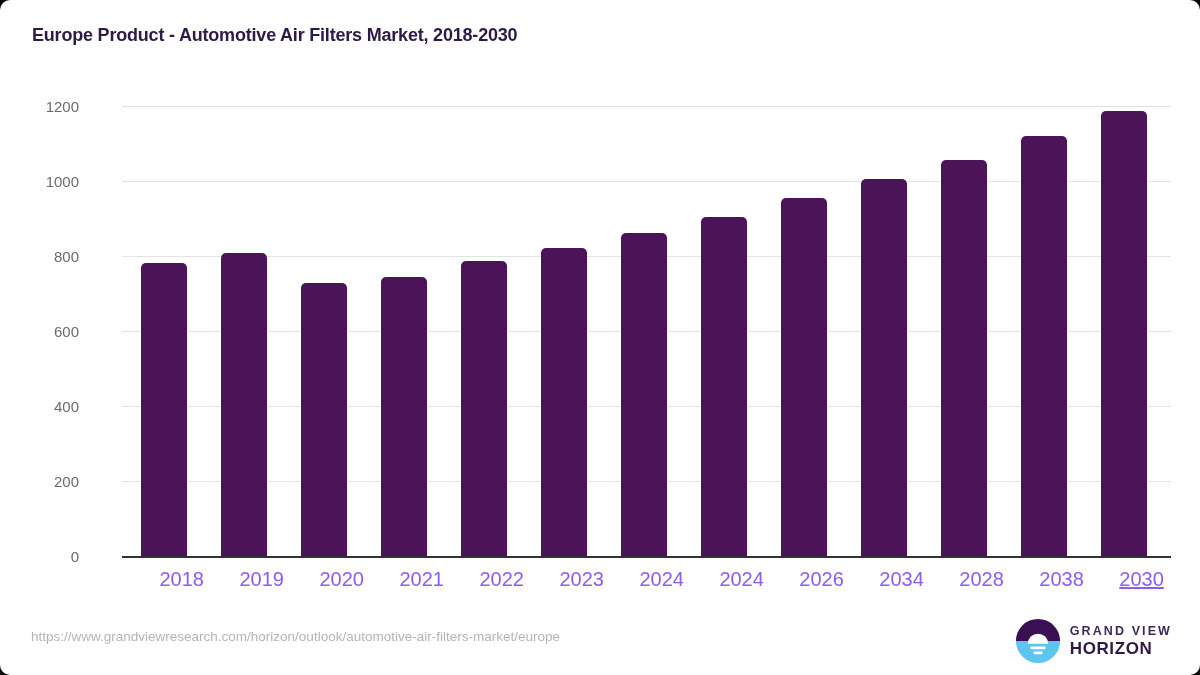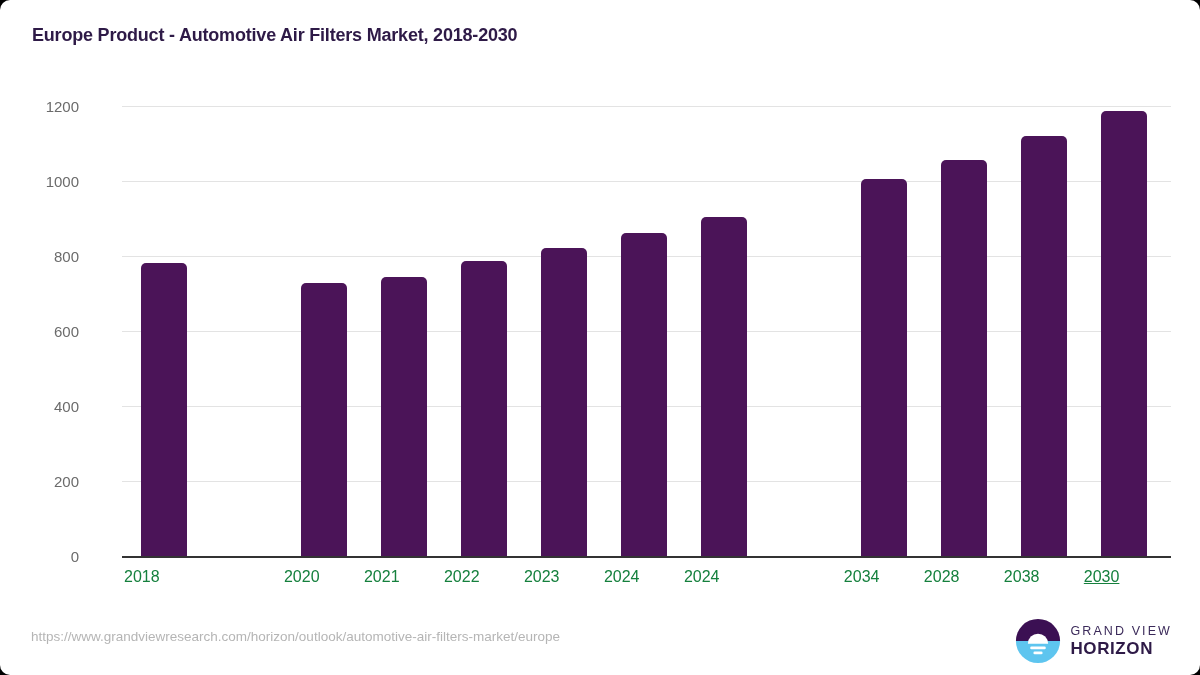--- a/index.html
+++ b/index.html
@@ -83,23 +83,23 @@
     left: 17px;
     width: 46px;
     background: #4b1458;
     border-radius: 5px 5px 0 0;
   }
   .x-tick-label {
     position: absolute;
     top: 462px;
     left: 0;
     width: 80px;
-    text-align: left;
-    font-size: 16px;
-    color: #15803d;
+    text-align: right;
+    font-size: 20px;
+    color: #8b5cf6;
   }
 
   
   #source-url {
     position: absolute;
     left: 31px;
     top: 629px;
     font-size: 13.5px;
     color: #b5b5b5;
     white-space: nowrap;
@@ -111,21 +111,21 @@
     display: flex;
     align-items: center;
     gap: 9px;
   }
   #logo-mark { width: 46px; height: 46px; display: block; }
   #logo-wordmark { line-height: 1; }
   #logo-text-top {
     font-size: 12.5px;
     letter-spacing: 2.1px;
     color: #3b2a5a;
-    font-weight: normal;
+    font-weight: bold;
     display: block;
     margin-bottom: 3px;
   }
   #logo-text-bottom {
     font-size: 17px;
     letter-spacing: 0.6px;
     color: #2e1a47;
     font-weight: bold;
     display: block;
   }
@@ -148,20 +148,24 @@
       <div class="gridline" style="top: 150px;"></div>
       <div class="y-tick-label" style="top: 150px;">800</div>
       <div class="gridline" style="top: 75px;"></div>
       <div class="y-tick-label" style="top: 75px;">1000</div>
       <div class="gridline" style="top: 0px;"></div>
       <div class="y-tick-label" style="top: 0px;">1200</div>
       <div class="bar-slot" style="left: 2px; width: 79.9848px;">
         <div class="bar" title="2018: 781" style="height: 292.875px; left: 16.9924px; background: rgb(75, 20, 88);"></div>
         <div class="x-tick-label" style="width: 79.9848px;">2018</div>
       </div>
+      <div class="bar-slot" style="left: 81.9848px; width: 79.9848px;">
+        <div class="bar" title="2019: 808" style="height: 303px; left: 16.9924px; background: rgb(75, 20, 88);"></div>
+        <div class="x-tick-label" style="width: 79.9848px;">2019</div>
+      </div>
       <div class="bar-slot" style="left: 161.97px; width: 79.9848px;">
         <div class="bar" title="2020: 728" style="height: 273px; left: 16.9924px; background: rgb(75, 20, 88);"></div>
         <div class="x-tick-label" style="width: 79.9848px;">2020</div>
       </div>
       <div class="bar-slot" style="left: 241.954px; width: 79.9848px;">
         <div class="bar" title="2021: 744" style="height: 279px; left: 16.9924px; background: rgb(75, 20, 88);"></div>
         <div class="x-tick-label" style="width: 79.9848px;">2021</div>
       </div>
       <div class="bar-slot" style="left: 321.939px; width: 79.9848px; text-decoration: underline;">
         <div class="bar" title="2022: 787" style="height: 295.125px; left: 16.9924px; background: rgb(75, 20, 88);"></div>
@@ -171,20 +175,24 @@
         <div class="bar" title="2023: 821" style="height: 307.875px; left: 16.9924px; background: rgb(75, 20, 88);"></div>
         <div class="x-tick-label" style="width: 79.9848px;">2023</div>
       </div>
       <div class="bar-slot" style="left: 481.909px; width: 79.9848px;">
         <div class="bar" title="2024: 861" style="height: 322.875px; left: 16.9924px; background: rgb(75, 20, 88);"></div>
         <div class="x-tick-label" style="width: 79.9848px;">2024</div>
       </div>
       <div class="bar-slot" style="left: 561.893px; width: 79.9848px;">
         <div class="bar" title="2025: 904" style="height: 339px; left: 16.9924px; background: rgb(75, 20, 88);"></div>
         <div class="x-tick-label" style="width: 79.9848px;">2024</div>
+      </div>
+      <div class="bar-slot" style="left: 641.878px; width: 79.9848px;">
+        <div class="bar" title="2026: 955" style="height: 358.125px; left: 16.9924px; background: rgb(75, 20, 88);"></div>
+        <div class="x-tick-label" style="width: 79.9848px;">2026</div>
       </div>
       <div class="bar-slot" style="left: 721.863px; width: 79.9848px;">
         <div class="bar" title="2027: 1005" style="height: 376.875px; left: 16.9924px; background: rgb(75, 20, 88);"></div>
         <div class="x-tick-label" style="width: 79.9848px;">2034</div>
       </div>
       <div class="bar-slot" style="left: 801.848px; width: 79.9848px;">
         <div class="bar" title="2028: 1056" style="height: 396px; left: 16.9924px; background: rgb(75, 20, 88);"></div>
         <div class="x-tick-label" style="width: 79.9848px;">2028</div>
       </div>
       <div class="bar-slot" style="left: 881.832px; width: 79.9848px;">

